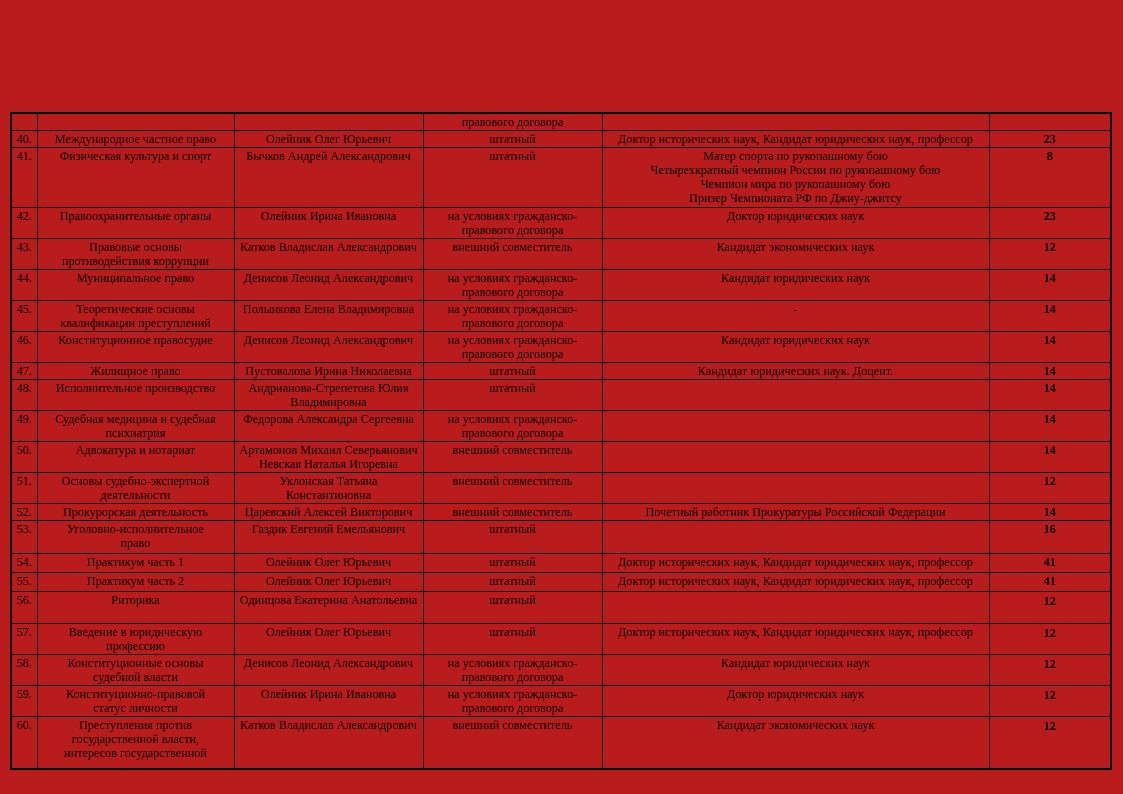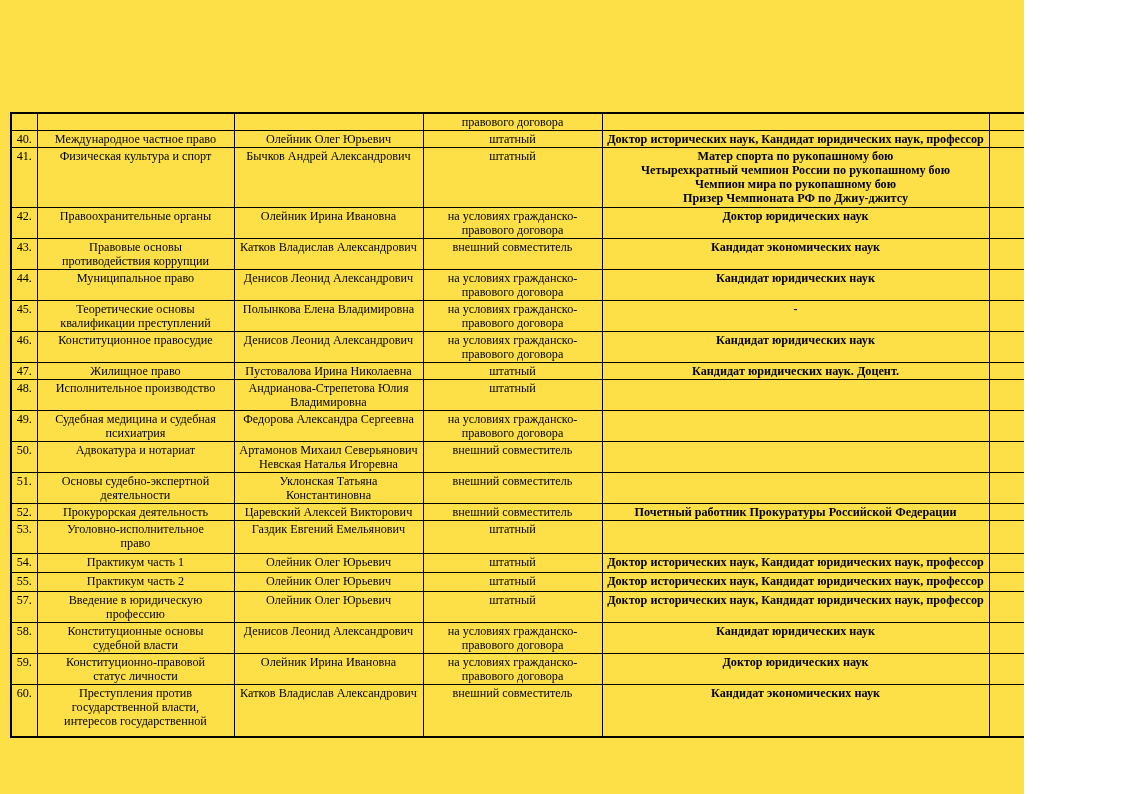--- a/index.html
+++ b/index.html
@@ -1,20 +1,20 @@
 <!DOCTYPE html>
 <html><head>
 <meta charset="utf-8">
 <style>
   html, body { margin: 0; padding: 0; }
   .page {
     position: relative;
-    width: 1024px;
+    width: 1123px;
     height: 794px;
-    background: #fde047;
+    background: #b91c1c;
     font-family: "Liberation Serif", serif;
     color: #000000;
     overflow: hidden;
   }
   table.doc-table {
     position: absolute;
     left: 10px;
     top: 112px;
     width: 1100px;
     border-collapse: collapse;
@@ -32,21 +32,21 @@
     overflow: hidden;
     word-wrap: break-word;
   }
   td.c-num {
     text-align: left;
     font-size: 11.8px;
     padding-left: 2px;
   }
   td.c-instructor { font-size: 11.5px; }
   td.c-employment { font-size: 11.8px; }
-  td.c-qualification { font-size: 12px; font-weight: bold; }
+  td.c-qualification { font-size: 12px; }
   td.c-hours {
     font-weight: bold;
     font-size: 12.5px;
     vertical-align: middle;
   }
   td.c-hours.top-align {
     vertical-align: top;
     padding-top: 2px;
   }
 </style>
@@ -208,20 +208,28 @@
           <td class="c-hours">41</td>
         </tr>
         <tr style="height: 19px; border-radius: 9px;">
           <td class="c-num">55.</td>
           <td class="c-course">Практикум часть 2</td>
           <td class="c-instructor">Олейник Олег Юрьевич</td>
           <td class="c-employment">штатный</td>
           <td class="c-qualification">Доктор исторических наук, Кандидат юридических наук, профессор</td>
           <td class="c-hours">41</td>
         </tr>
+        <tr style="height: 32px;">
+          <td class="c-num">56.</td>
+          <td class="c-course">Риторика</td>
+          <td class="c-instructor">Одинцова Екатерина Анатольевна</td>
+          <td class="c-employment">штатный</td>
+          <td class="c-qualification"></td>
+          <td class="c-hours top-align">12</td>
+        </tr>
         <tr style="height: 30px;">
           <td class="c-num">57.</td>
           <td class="c-course">Введение в юридическую
 профессию</td>
           <td class="c-instructor">Олейник Олег Юрьевич</td>
           <td class="c-employment">штатный</td>
           <td class="c-qualification">Доктор исторических наук, Кандидат юридических наук, профессор</td>
           <td class="c-hours top-align">12</td>
         </tr>
         <tr style="height: 28px; border-radius: 11px;">

